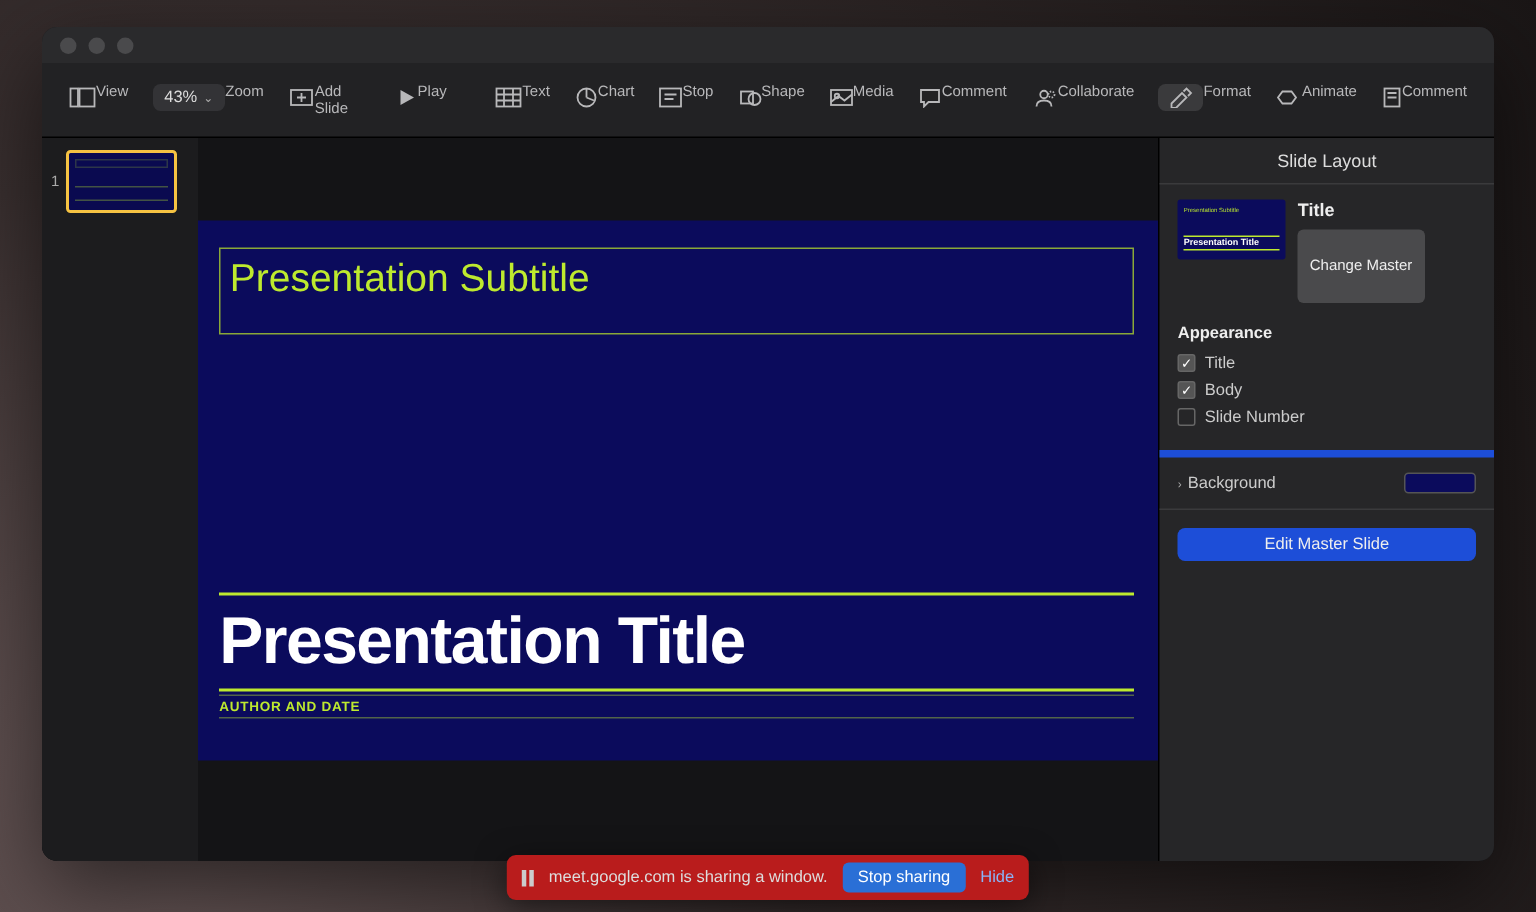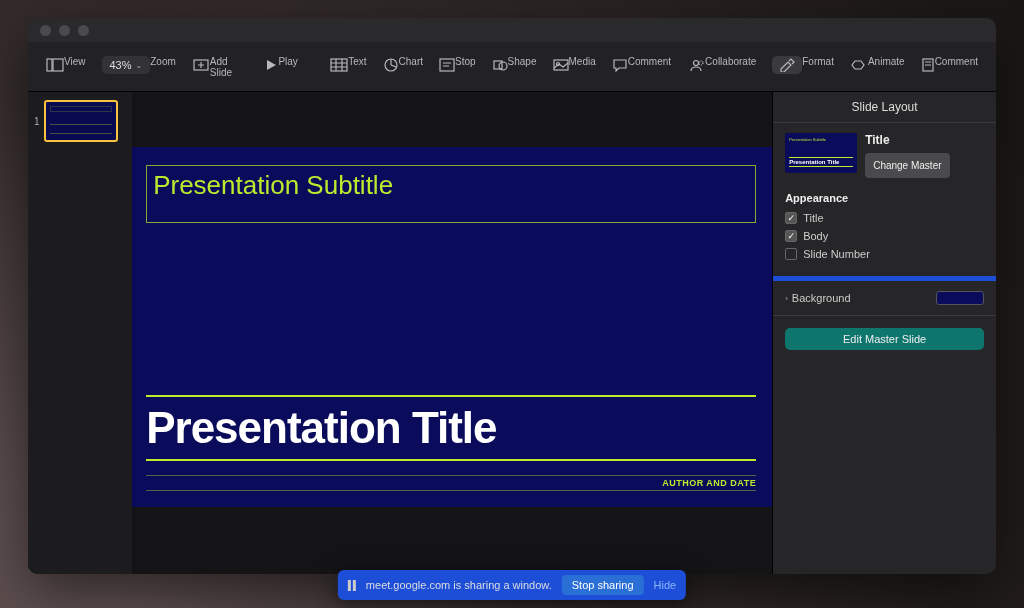--- a/index.html
+++ b/index.html
@@ -47,49 +47,49 @@
     border: 1px solid #8aa838; padding: 4px 6px;
   }
   .subbox-text { color: #beea2e; font-size: 26px; font-weight: 500; }
   .titlebox {
     position: absolute; left: 14px; top: 248px; width: 610px;
     border-top: 2px solid #beea2e; border-bottom: 2px solid #beea2e;
     padding: 4px 0;
   }
   .title-text { color: #fff; font-size: 44px; font-weight: 800; letter-spacing: -1px; padding: 2px 0;}
   .authorbox {
-    position: absolute; left: 14px; top: 328px; width: 610px; height: 16px;
+    position: absolute; left: 14px; top: 316px; width: 610px; height: 16px;
     border-top: 1px solid #beea2e66; border-bottom: 1px solid #beea2e66;
-    display:flex; align-items:center;justify-content:flex-end;
+    display:flex; align-items:center;
   }
   .author-text { color: #beea2e; font-size: 9px; font-weight: 700; letter-spacing: 0.5px;}
   .inspector {
     width: 238px; background: #262628; border-left: 1px solid #000;
     display: flex; flex-direction: column; font-size: 11px; color: #ccc;
   }
   .insp-head { text-align: center; padding: 8px 0; color: #ddd; font-size: 12px; border-bottom: 1px solid #3a3a3c;}
   .insp-layout { display: flex; gap: 8px; padding: 10px 12px; align-items: flex-start;}
   .insp-thumb { width: 72px; height: 40px; background:#0b0b5c; border-radius:2px; position:relative;}
   .insp-thumb .a{position:absolute;top:4px;left:4px;color:#beea2e;font-size:4px;}
   .insp-thumb .b{position:absolute;bottom:6px;left:4px;color:#fff;font-size:6px;font-weight:700;border-top:1px solid #beea2e;border-bottom:1px solid #beea2e;padding:1px 0;width:64px;}
   .insp-meta { flex:1; }
   .insp-lt { color:#eee; font-weight:600; font-size:12px; margin-bottom:6px;}
-  .chgbtn { background:#4a4a4c; color:#eee; border:none; border-radius:4px; padding:7px 8px; font-size:10px; cursor:pointer;}
+  .chgbtn { background:#4a4a4c; color:#eee; border:none; border-radius:4px; padding:19px 8px; font-size:10px; cursor:pointer;}
   .insp-sec { padding: 4px 12px 10px; border-bottom:5px solid #1d4ed8;}
   .insp-sec h4 { font-size:11px; font-weight:600; color:#eee; margin-bottom:8px;}
   .chk { display:flex; align-items:center; gap:6px; margin-bottom:6px; cursor:pointer;}
   .chkbox { width:12px; height:12px; border:1px solid #666; border-radius:2px; display:flex; align-items:center; justify-content:center; font-size:9px; color:#fff;}
   .chkbox.on { background:#555;}
   .bgrow { display:flex; align-items:center; justify-content:space-between; padding:10px 12px; border-bottom:1px solid #3a3a3c; cursor:pointer;}
   .bgrow .lbl { display:flex; align-items:center; gap:4px;}
   .swatch { width:48px; height:14px; background:#0b0b5c; border:1px solid #555; border-radius:3px;}
-  .editms { margin:12px; background:#0f766e; color:#eee; border:none; border-radius:5px; padding:5px 0; font-size:11px; cursor:pointer;}
+  .editms { margin:12px; background:#1d4ed8; color:#eee; border:none; border-radius:5px; padding:5px 0; font-size:11px; cursor:pointer;}
   .sharebar {
     position:absolute; left:50%; bottom:8px; transform:translateX(-50%);
-    background:#1d4ed8; border-radius:6px; height:30px; display:flex; align-items:center;
+    background:#b91c1c; border-radius:6px; height:30px; display:flex; align-items:center;
     padding:0 10px; gap:10px; box-shadow:0 4px 20px rgba(0,0,0,0.5);justify-content:space-between;
   }
   .sharebar .pause { display:flex; gap:2px;}
   .sharebar .pause span{width:3px;height:11px;background:#ccc;}
   .sharebar .msg { color:#ddd; font-size:11px;}
   .stopbtn { background:#2a6fd6; color:#fff; border:none; border-radius:4px; padding:4px 10px; font-size:11px; cursor:pointer;}
   .hidebtn { color:#8ab4f8; font-size:11px; cursor:pointer;}
   .chev { font-size:8px; color:#aaa;}
   .fmt-active { background:#3a3a3c; border-radius:5px; padding:2px 6px;}
 </style>

